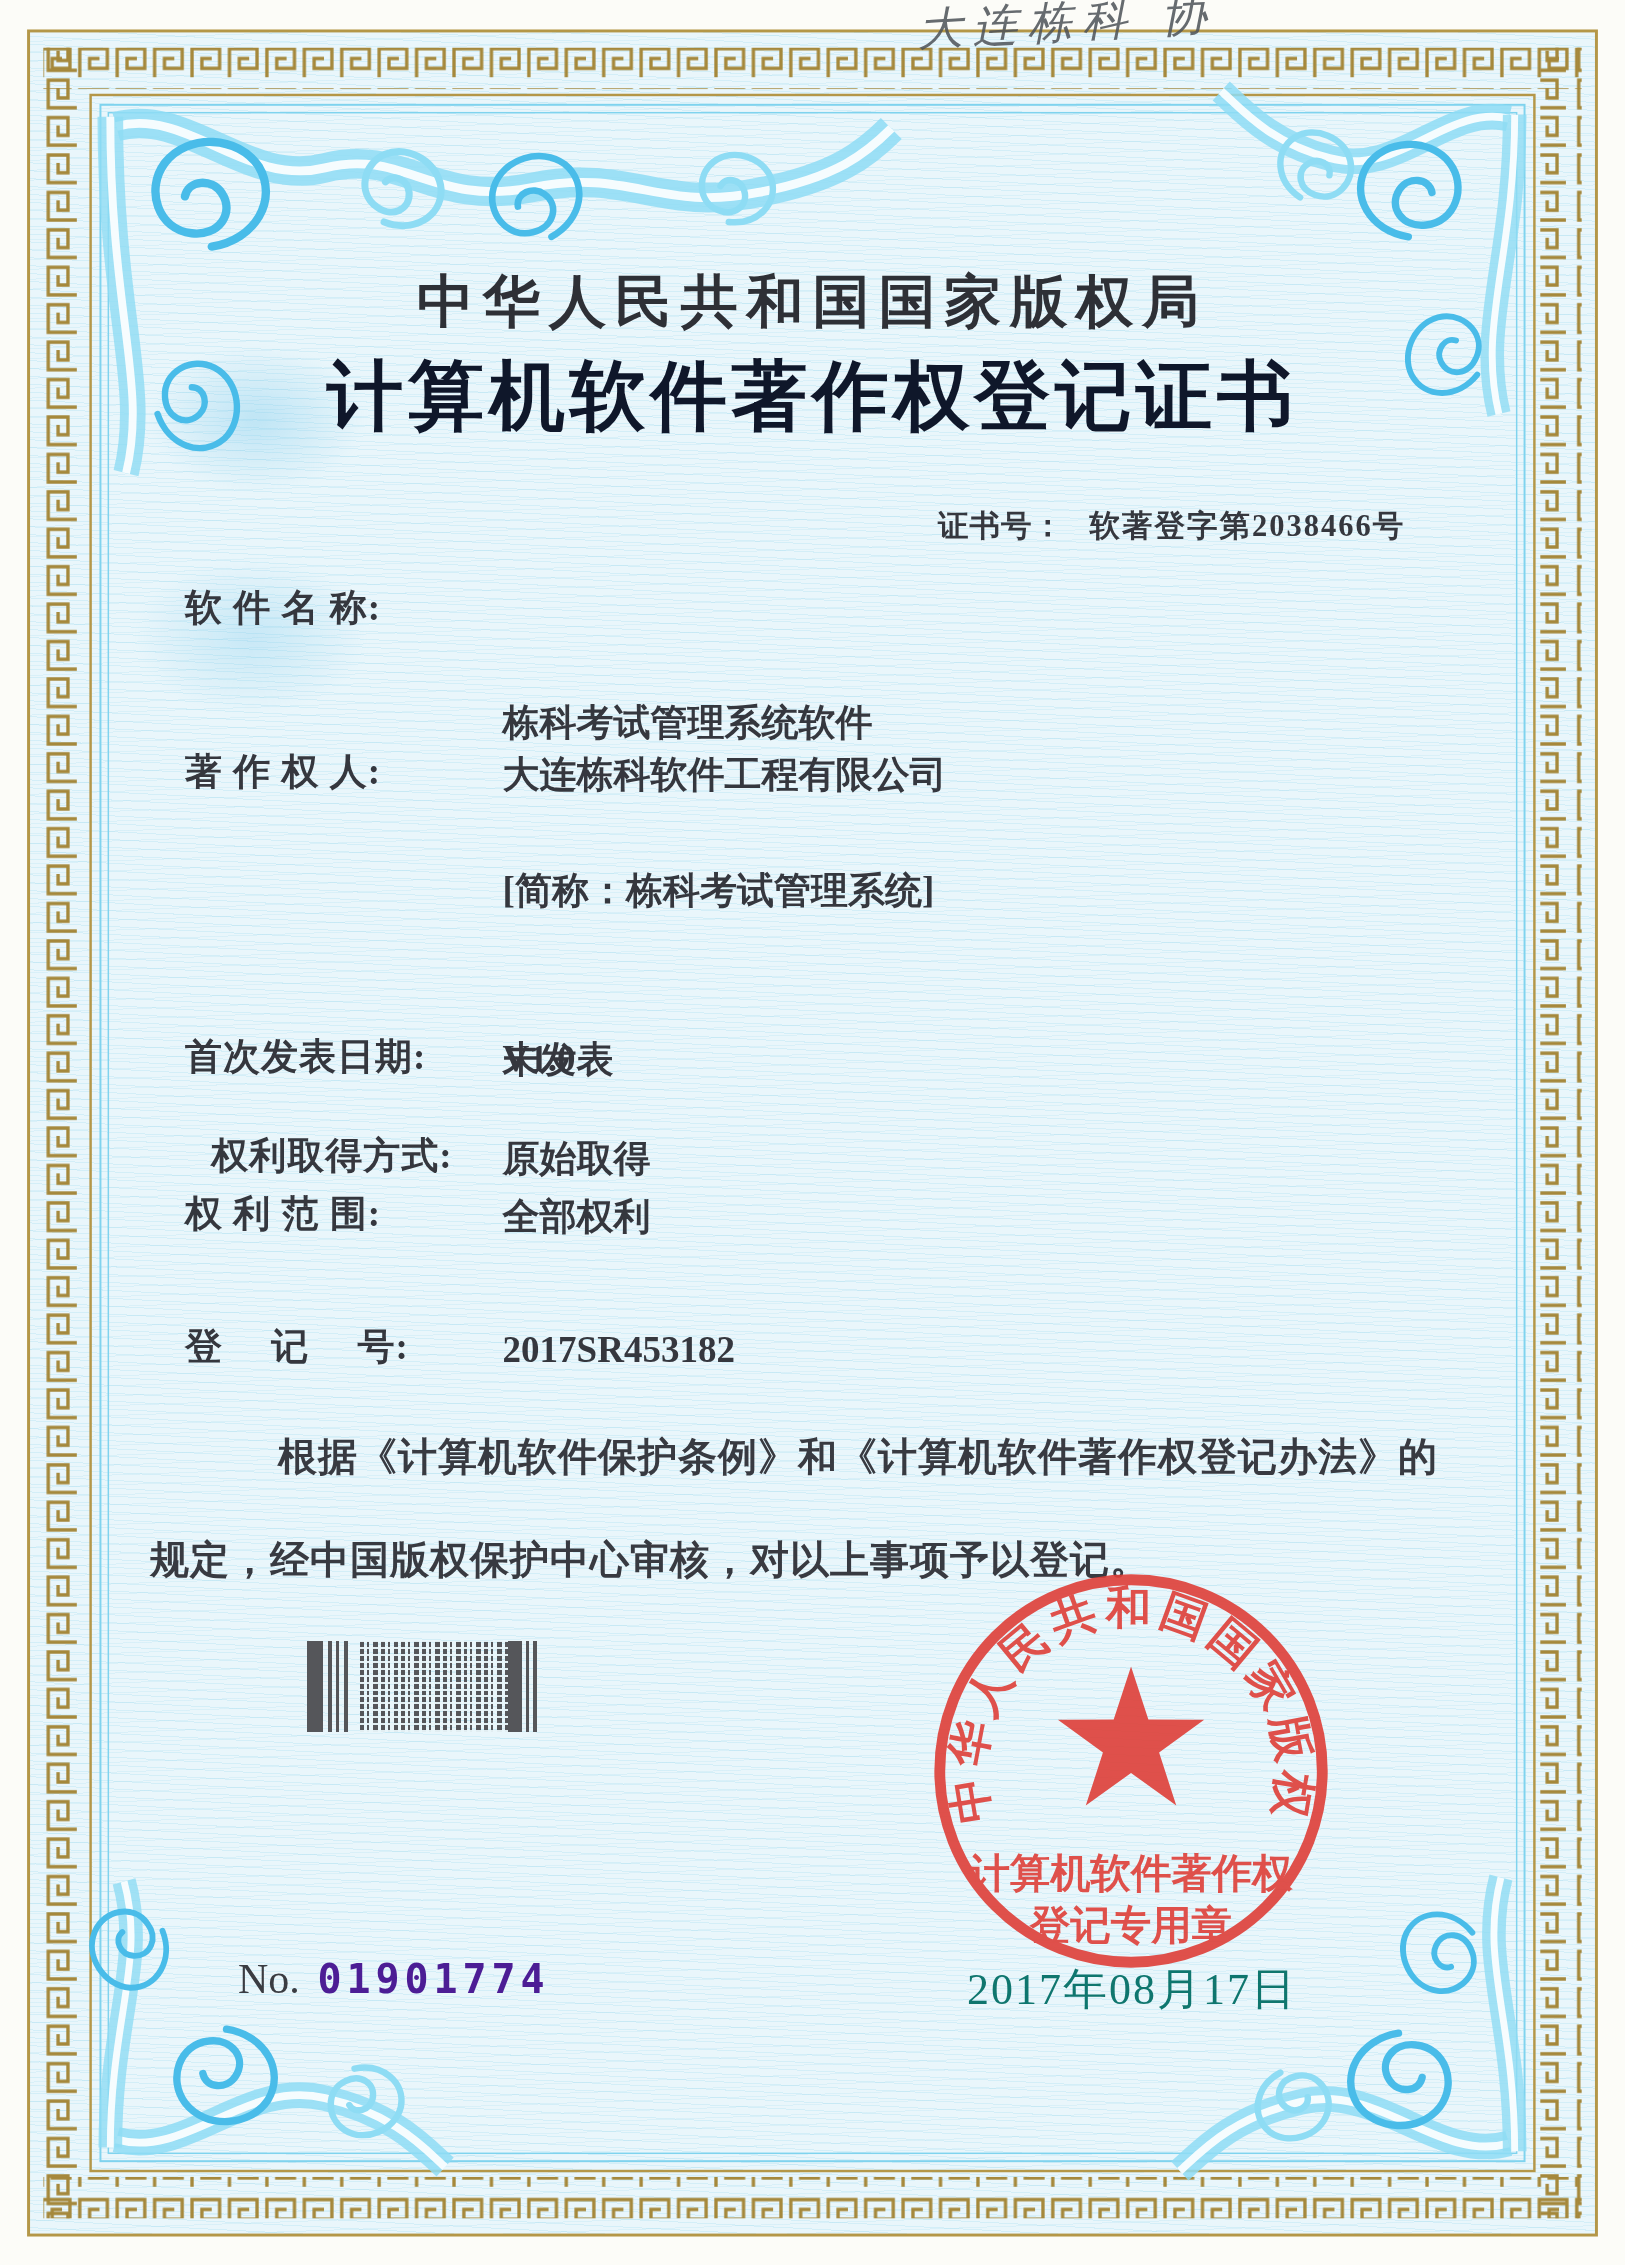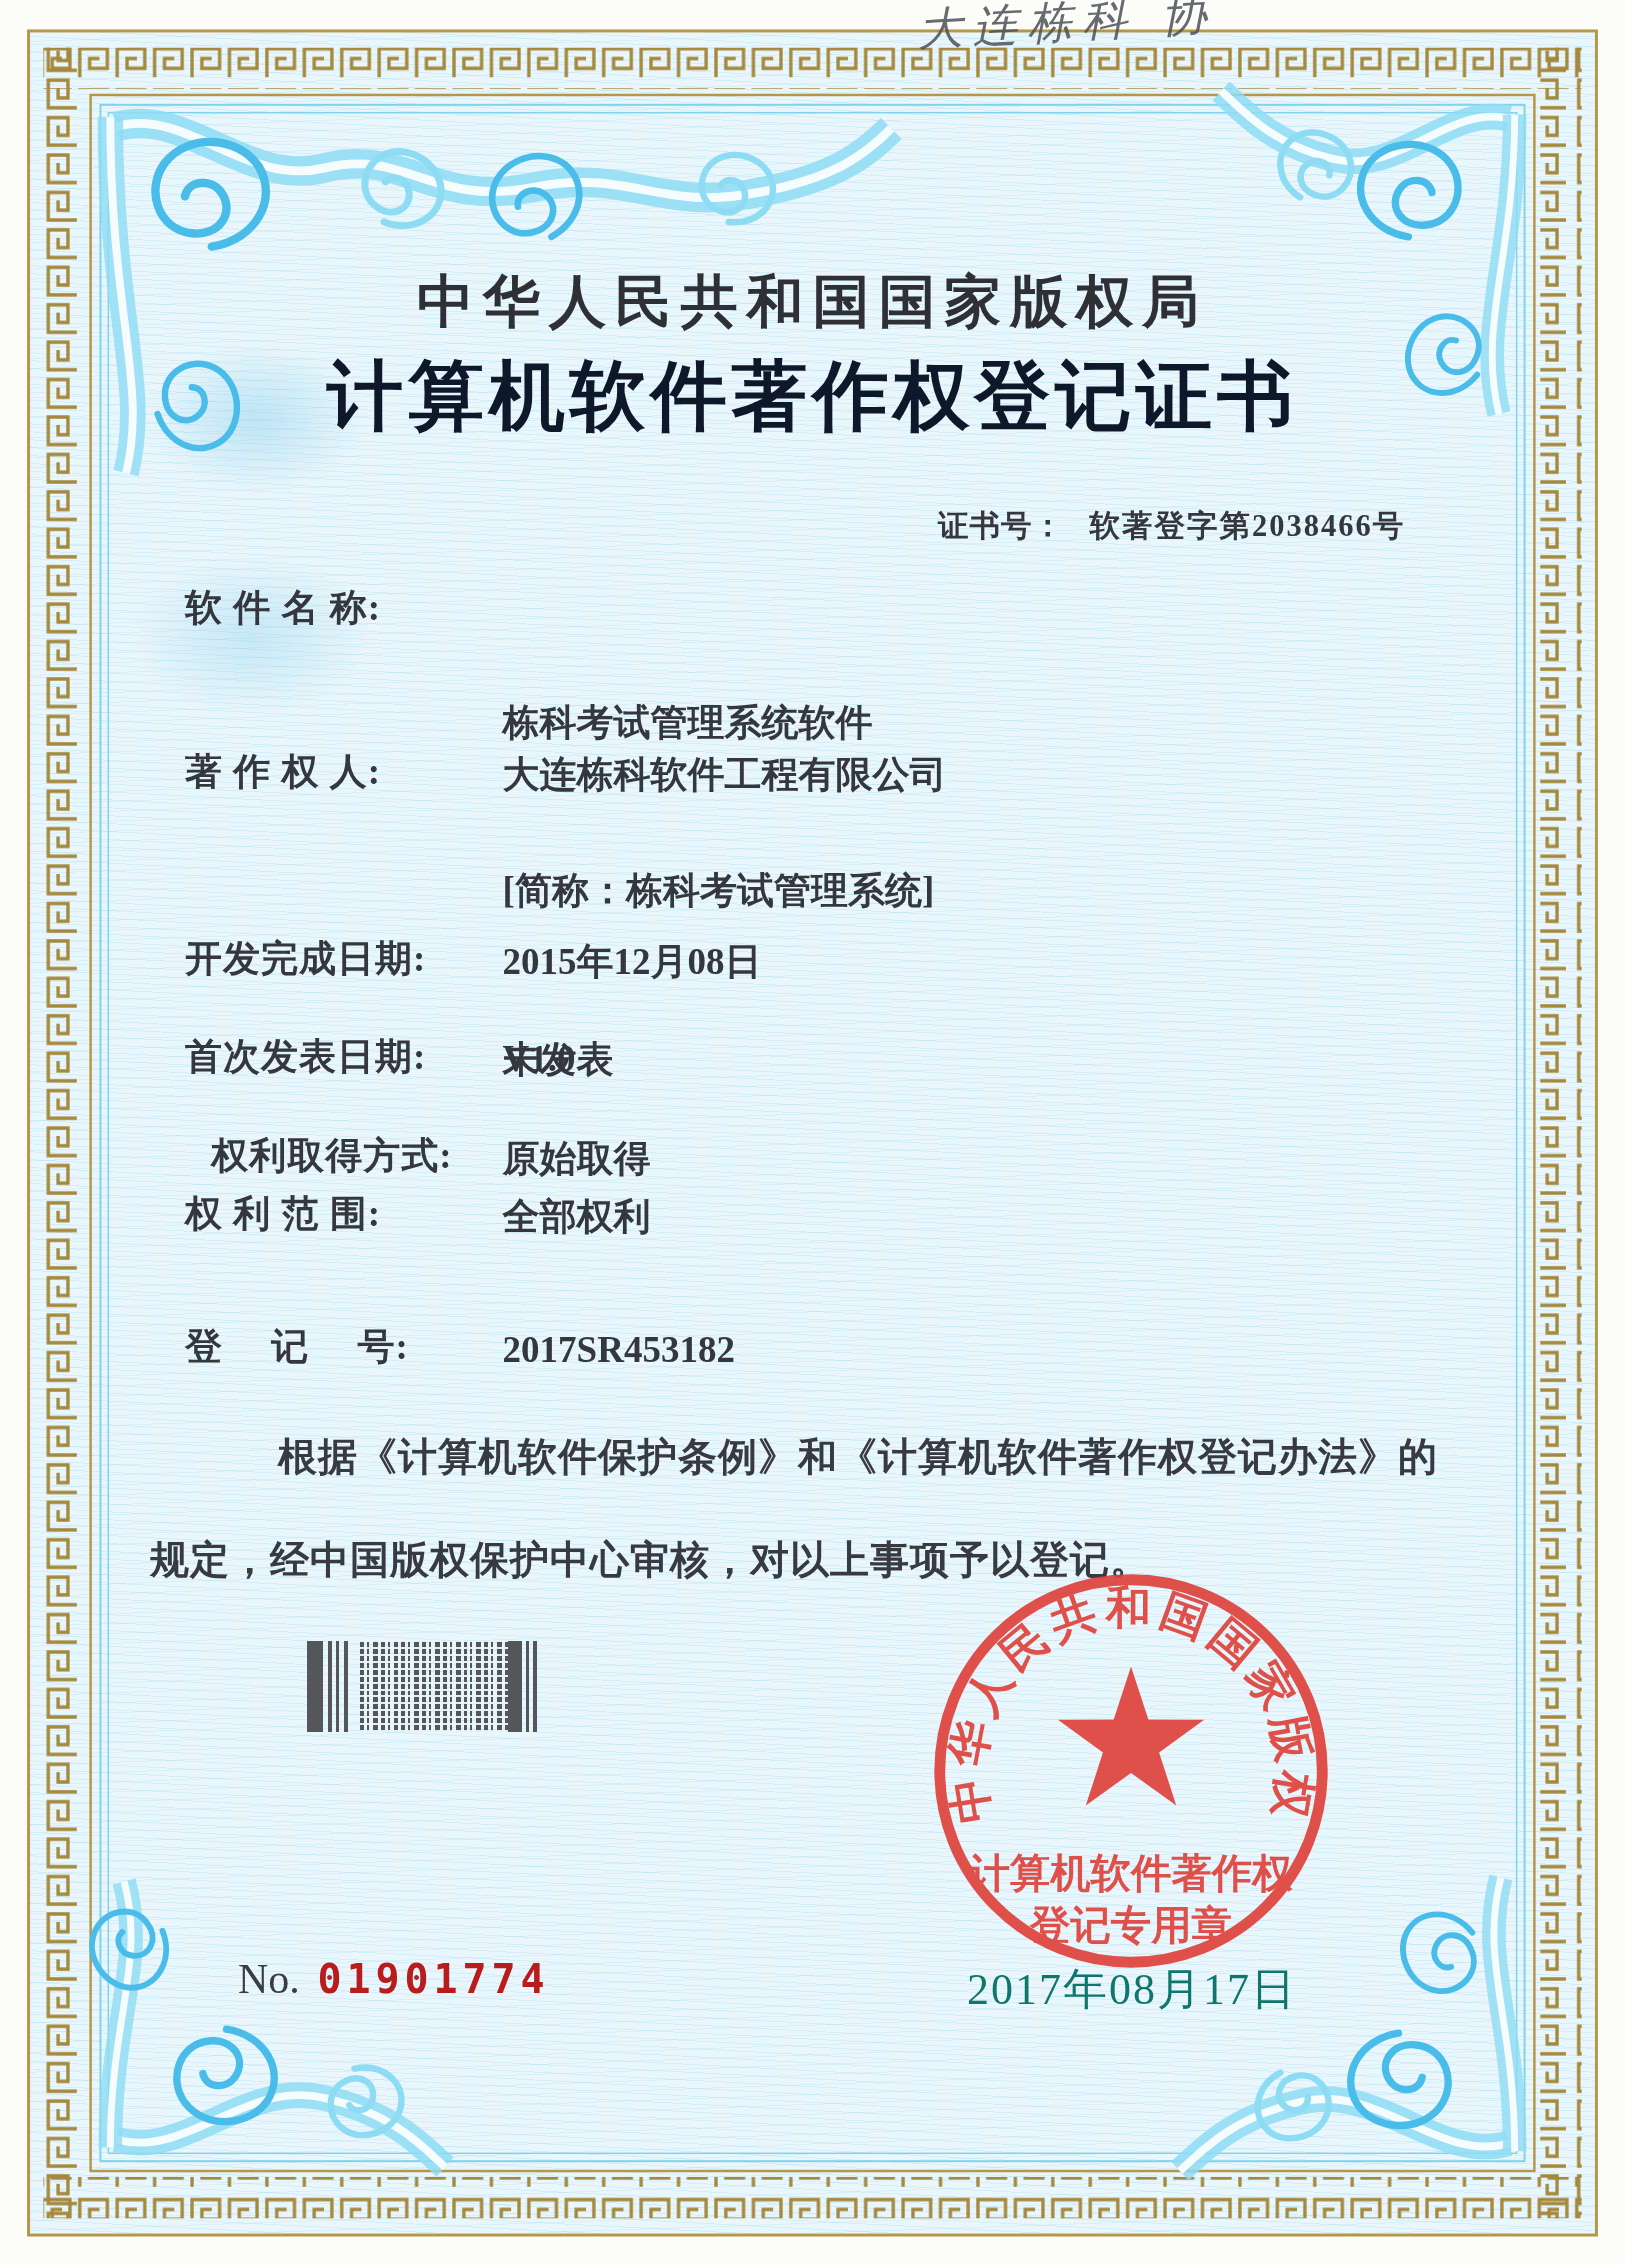--- a/index.html
+++ b/index.html
@@ -37,21 +37,21 @@
   .barcode{position:absolute;left:307px;top:1641px;width:248px;height:91px;display:flex;}
   .bc-left{width:53px;background:repeating-linear-gradient(90deg,#55565a 0 15.8px,rgba(0,0,0,0) 15.8px 20.7px,#55565a 20.7px 24.6px,rgba(0,0,0,0) 24.6px 28.6px,#55565a 28.6px 32.5px,rgba(0,0,0,0) 32.5px 37px,#55565a 37px 41px,rgba(0,0,0,0) 41px 53px);}
   .bc-mid{flex:1;background:
       repeating-linear-gradient(0deg, rgba(233,246,250,.95) 0 2px, rgba(0,0,0,0) 2px 6.9px),
       repeating-linear-gradient(90deg,#55565a 0 3.9px,rgba(0,0,0,0) 3.9px 6.9px,#55565a 6.9px 8.9px,rgba(0,0,0,0) 8.9px 12.8px,#55565a 12.8px 17.7px,rgba(0,0,0,0) 17.7px 20.7px);}
   .bc-right{width:47px;background:repeating-linear-gradient(90deg,#55565a 0 13.8px,rgba(0,0,0,0) 13.8px 17.7px,#55565a 17.7px 20.7px,rgba(0,0,0,0) 20.7px 24.6px,#55565a 24.6px 28.6px,rgba(0,0,0,0) 28.6px 47px);}
   
   .stamp{position:absolute;left:924px;top:1562px;width:418px;height:418px;opacity:.9;}
   
   .serial{position:absolute;left:238px;top:1955px;font-size:42px;color:#3a3c42;}
-  .serial .digits{font-family:"DejaVu Sans Mono",monospace;font-size:40px;color:#b91c1c;letter-spacing:4.9px;margin-left:17.7px;font-weight:bold;}
+  .serial .digits{font-family:"DejaVu Sans Mono",monospace;font-size:40px;color:#4c1d95;letter-spacing:4.9px;margin-left:17.7px;font-weight:bold;}
   .issue-date{position:absolute;left:967px;top:1960px;font-size:44px;font-weight:normal;color:#0f766e;letter-spacing:2px;z-index:5;}
 </style>
 </head>
 <body>
 
 <div class="page">
 
   <div class="paper"></div>
   <div class="smudge s1"></div>
   <div class="smudge s2"></div>
@@ -134,24 +134,20 @@
     <div class="val">
       <div>栋科考试管理系统软件</div>
       <div>[简称：栋科考试管理系统]</div>
       <div>V1.0</div>
     </div>
   </div>
   <div class="frow r1">
     <div class="lbl">著 作 权 人:</div>
     <div class="val">大连栋科软件工程有限公司</div>
   </div>
-  <div class="frow r2">
-    <div class="lbl">开发完成日期:</div>
-    <div class="val">2015年12月08日</div>
-  </div>
   <div class="frow r3">
     <div class="lbl">首次发表日期:</div>
     <div class="val">未发表</div>
   </div>
   <div class="frow r4">
     <div class="lbl">权利取得方式:</div>
     <div class="val">原始取得</div>
   </div>
   <div class="frow r5">
     <div class="lbl">权 利 范 围:</div>

